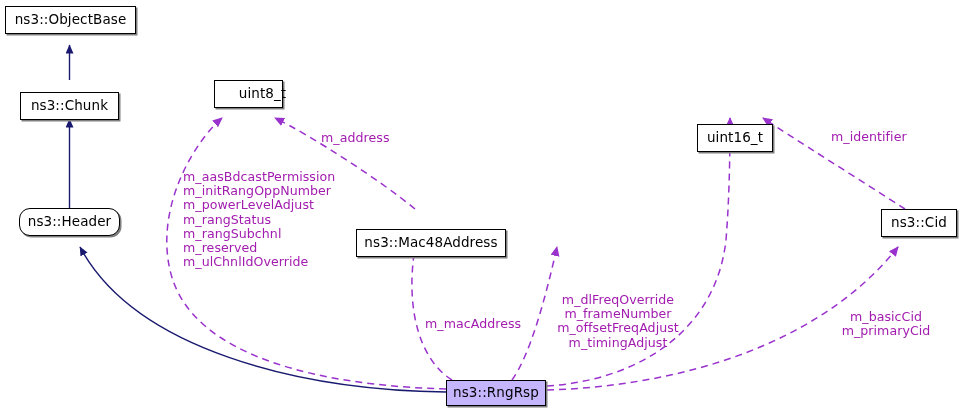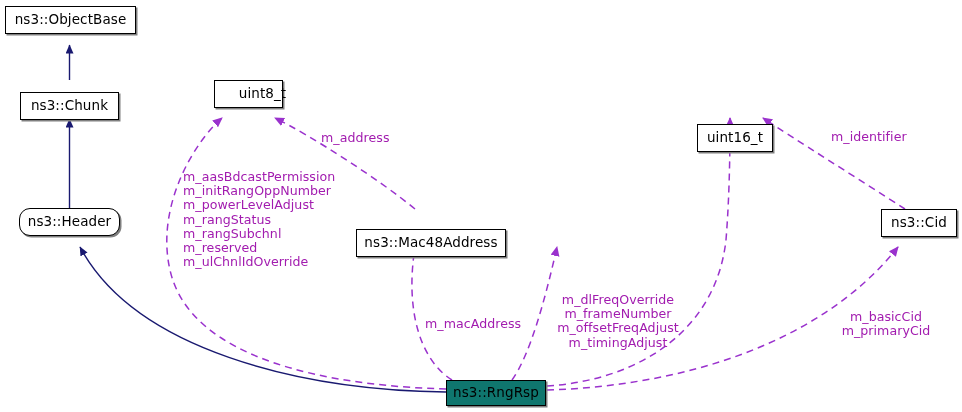--- a/index.html
+++ b/index.html
@@ -33,21 +33,21 @@
     font-size: 13.5px;
     line-height: 1;
     display: flex;
     align-items: center;
     justify-content: center;
     white-space: nowrap;
     box-shadow: 1.5px 1.5px 0 0 #808080;
     letter-spacing: 0.1px;
   }
   .node.highlight {
-    background: #0f766e;
+    background: #c4b5fd;
   }
   .edge-label {
     position: absolute;
     font-size: 12.6px;
     line-height: 14.2px;
     color: #a21caf;
     white-space: pre;
     text-align: center;
     letter-spacing: 0.05px;
   }

